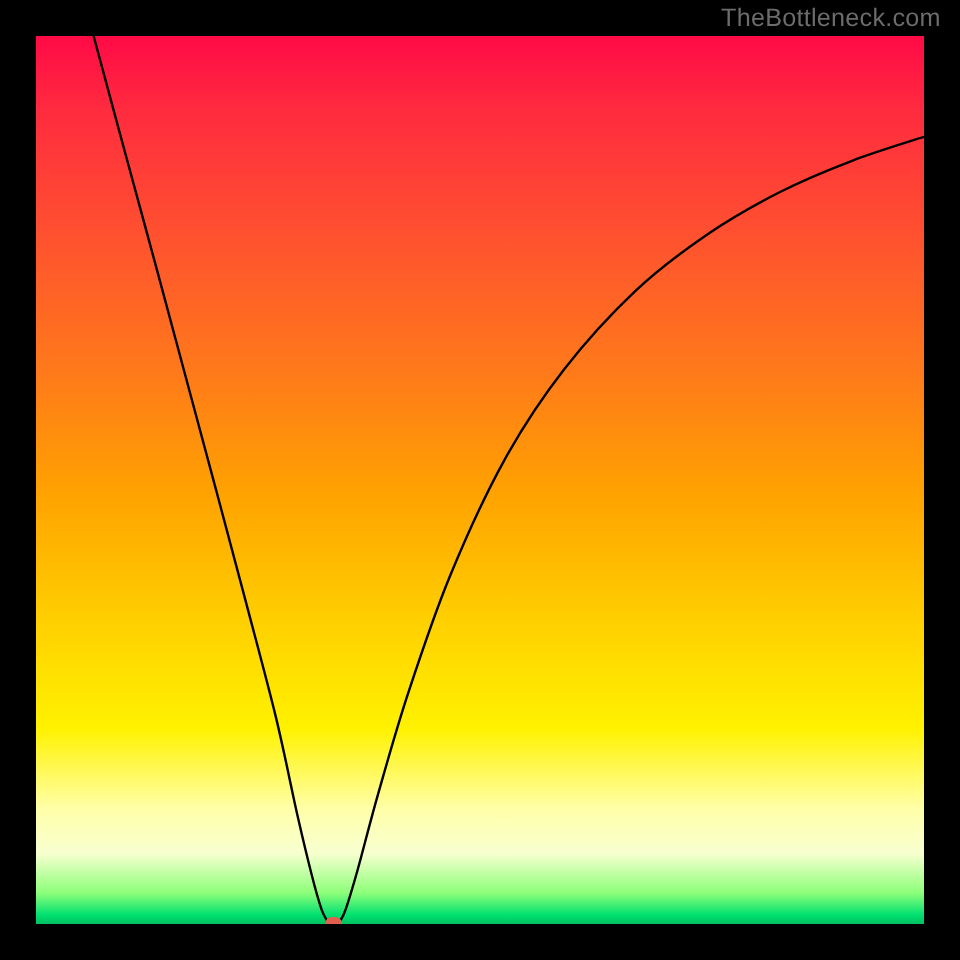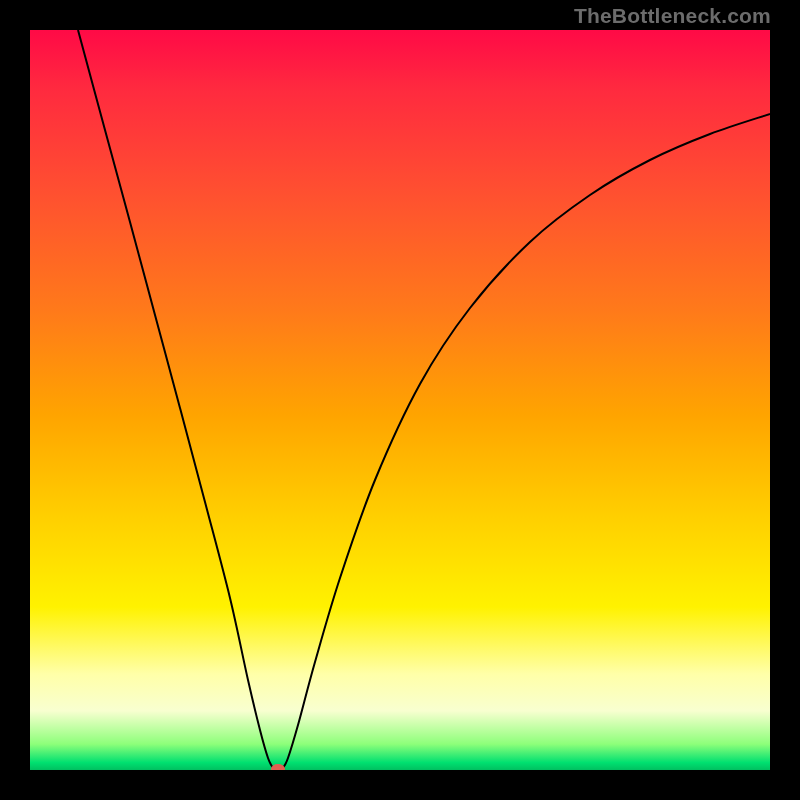--- a/index.html
+++ b/index.html
@@ -53,25 +53,25 @@
     stroke: #000;
     stroke-width: 2;
   }
   .marker {
     fill: #e06050;
     stroke: none;
   }
   .watermark {
     position: absolute;
     top: 4px;
-    right: 29px;
+    right: 16px;
     color: #6c6c6c;
     font-size: 21px;
     letter-spacing: 0.2px;
-    font-weight: 700;
+    font-weight: 400;
     user-select: none;
   }
 </style>
 </head>
 <body>
 
 <div class="frame">
   <div class="watermark">TheBottleneck.com</div>
   <div class="plot">
     <svg class="curve-svg" viewBox="0 0 740 740" preserveAspectRatio="none">

